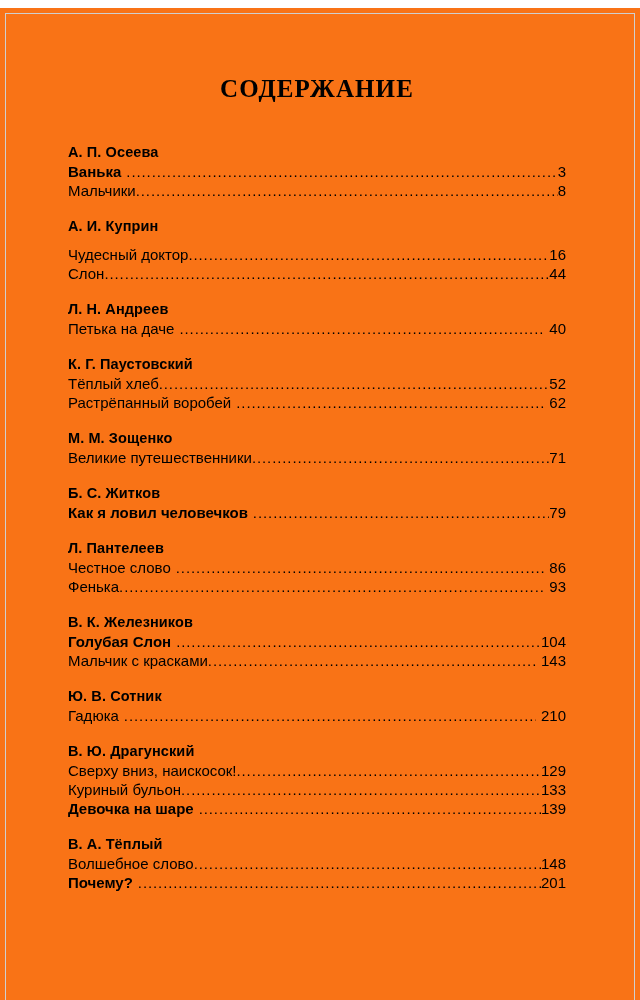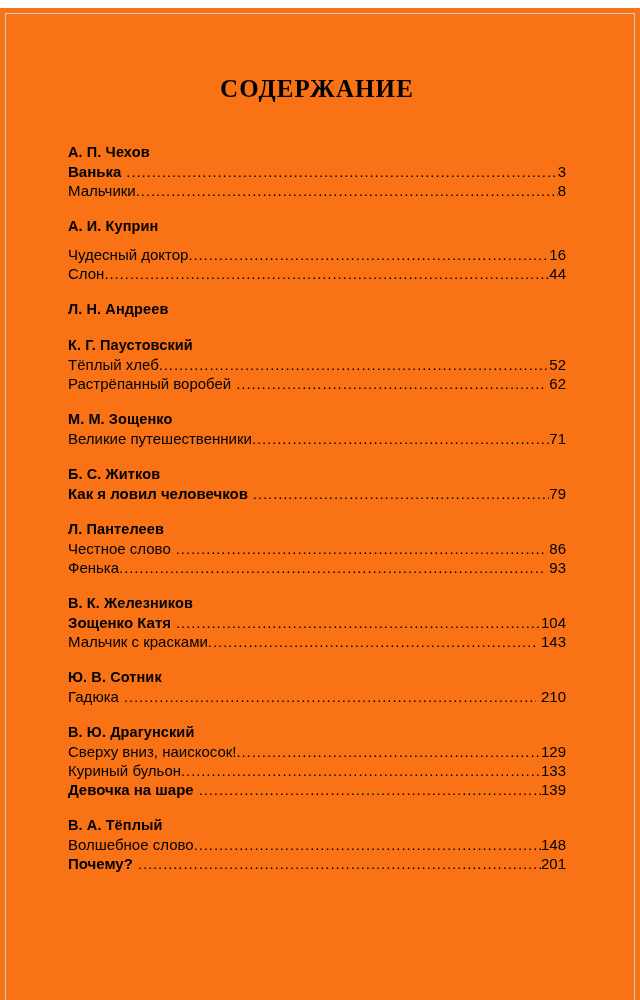--- a/index.html
+++ b/index.html
@@ -129,21 +129,21 @@
 <body>
 
 <div class="page">
   <div class="page-frame"></div>
 
   <div class="content">
     <h1 class="toc-title">СОДЕРЖАНИЕ</h1>
 
     <div class="toc-body">
         <div class="section">
-          <div class="author">А. П. Чехов</div>
+          <div class="author">А. П. Осеева</div>
           <div class="entries">
             <div class="entry pad-left">
               <span class="entry-title">Ванька</span>
               <span class="entry-leader"></span>
               <span class="entry-page">3</span>
             </div>
             <div class="entry pad-none">
               <span class="entry-title">Мальчики</span>
               <span class="entry-leader"></span>
               <span class="entry-page">8</span>
@@ -160,20 +160,27 @@
             </div>
             <div class="entry pad-none">
               <span class="entry-title">Слон</span>
               <span class="entry-leader"></span>
               <span class="entry-page">44</span>
             </div>
           </div>
         </div>
         <div class="section">
           <div class="author">Л. Н. Андреев</div>
+          <div class="entries">
+            <div class="entry pad-both">
+              <span class="entry-title">Петька на даче</span>
+              <span class="entry-leader"></span>
+              <span class="entry-page">40</span>
+            </div>
+          </div>
         </div>
         <div class="section">
           <div class="author">К. Г. Паустовский</div>
           <div class="entries">
             <div class="entry pad-none">
               <span class="entry-title">Тёплый хлеб</span>
               <span class="entry-leader"></span>
               <span class="entry-page">52</span>
             </div>
             <div class="entry pad-both">
@@ -215,21 +222,21 @@
               <span class="entry-title">Фенька</span>
               <span class="entry-leader"></span>
               <span class="entry-page">93</span>
             </div>
           </div>
         </div>
         <div class="section">
           <div class="author">В. К. Железников</div>
           <div class="entries">
             <div class="entry pad-left">
-              <span class="entry-title">Зощенко Катя</span>
+              <span class="entry-title">Голубая Слон</span>
               <span class="entry-leader"></span>
               <span class="entry-page">104</span>
             </div>
             <div class="entry pad-right">
               <span class="entry-title">Мальчик с красками</span>
               <span class="entry-leader"></span>
               <span class="entry-page">143</span>
             </div>
           </div>
         </div>

